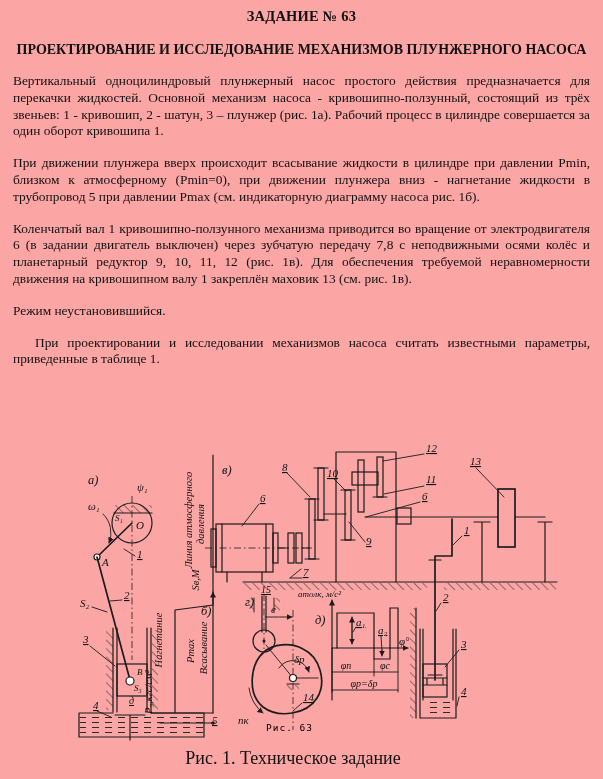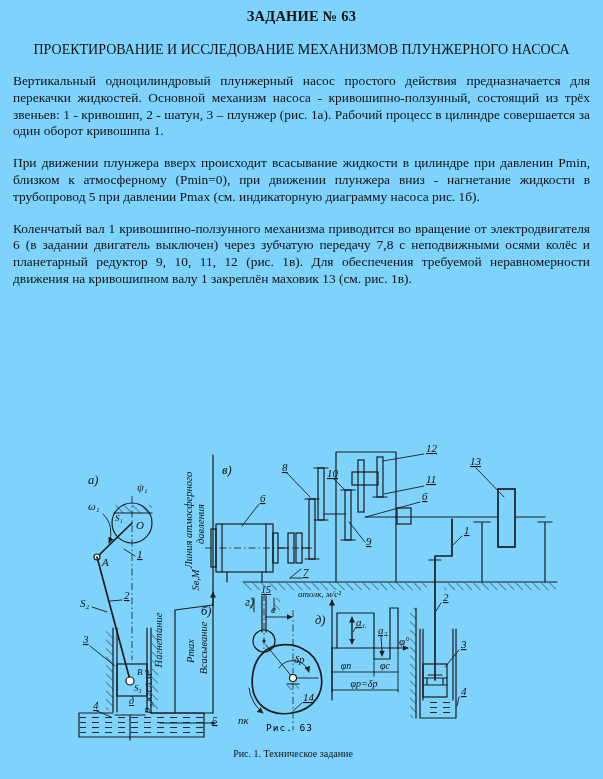--- a/index.html
+++ b/index.html
@@ -1,23 +1,23 @@
 <!DOCTYPE html>
 <html><head>
 <meta charset="utf-8">
 <style>
   html,body{margin:0;padding:0;background:#ffffff;}
-  .page{position:relative;width:603px;height:779px;background:#7dd3fc;overflow:hidden;
+  .page{position:relative;width:603px;height:779px;background:#fca5a5;overflow:hidden;
         font-family:"Liberation Serif",serif;color:#111;}
   .textcol{position:absolute;left:13px;top:0;width:577px;}
   h1.title{margin:8px 0 0;font-size:14.5px;font-weight:bold;text-align:center;letter-spacing:.2px;}
-  h2.subtitle{margin:17px 0 0;font-size:14px;font-weight:normal;text-align:center;}
+  h2.subtitle{margin:17px 0 0;font-size:14px;font-weight:bold;text-align:center;}
   p.para{margin:15px 0 0;font-size:13.4px;line-height:16.8px;text-align:justify;}
   p.indent{text-indent:22px;}
-  .caption{position:absolute;left:0;top:748px;width:586px;text-align:center;font-size:10px;}
+  .caption{position:absolute;left:0;top:748px;width:586px;text-align:center;font-size:18px;}
   svg.fig{position:absolute;left:0;top:443px;}
   .st{stroke:#1c1c1c;stroke-width:1.2;fill:none;stroke-linecap:round;}
   .thk{stroke-width:1.7;}
   .thin{stroke-width:0.9;}
   .cl{stroke:#1c1c1c;stroke-width:0.8;fill:none;stroke-dasharray:7 3 1.5 3;}
   .lbl{font-family:"Liberation Serif",serif;font-style:italic;font-size:11px;fill:#111;}
   .num{text-decoration:underline;}
   .sec{font-size:12.5px;}
   .sm{font-size:9px;}
   .s10{font-size:10px;}
@@ -28,20 +28,22 @@
 </head>
 <body>
 
 <div class="page">
   <div class="textcol">
     <h1 class="title">ЗАДАНИЕ № 63</h1>
     <h2 class="subtitle">ПРОЕКТИРОВАНИЕ И ИССЛЕДОВАНИЕ МЕХАНИЗМОВ ПЛУНЖЕРНОГО НАСОСА</h2>
     <p class="para">Вертикальный одноцилиндровый плунжерный насос простого действия предназначается для перекачки жидкостей. Основной механизм насоса - кривошипно-ползунный, состоящий из трёх звеньев: 1 - кривошип, 2 - шатун, 3 – плунжер (рис. 1а). Рабочий процесс в цилиндре совершается за один оборот кривошипа 1.</p>
     <p class="para">При движении плунжера вверх происходит всасывание жидкости в цилиндре при давлении Pmin, близком к атмосферному (Pmin=0), при движении плунжера вниз - нагнетание жидкости в трубопровод 5 при давлении Pmax (см. индикаторную диаграмму насоса рис. 1б).</p>
     <p class="para">Коленчатый вал 1 кривошипно-ползунного механизма приводится во вращение от электродвигателя 6 (в задании двигатель выключен) через зубчатую передачу 7,8 с неподвижными осями колёс и планетарный редуктор 9, 10, 11, 12 (рис. 1в). Для обеспечения требуемой неравномерности движения на кривошипном валу 1 закреплён маховик 13 (см. рис. 1в).</p>
+    <p class="para">Режим неустановившийся.</p>
+    <p class="para indent">При проектировании и исследовании механизмов насоса считать известными параметры, приведенные в таблице 1.</p>
   </div>
 
   <svg class="fig" width="603" height="300" viewBox="0 443 603 300">
     <defs>
       <marker id="ah" markerWidth="9" markerHeight="8" refX="5.5" refY="3" orient="auto" markerUnits="userSpaceOnUse">
         <path d="M0,0 L6,3 L0,6 Z" fill="#1c1c1c"></path>
       </marker>
       <pattern id="hatch" width="6" height="6" patternUnits="userSpaceOnUse" patternTransform="rotate(-45)">
         <line x1="0" y1="0" x2="0" y2="6" stroke="#2a2a2a" stroke-width="1"></line>
       </pattern>

